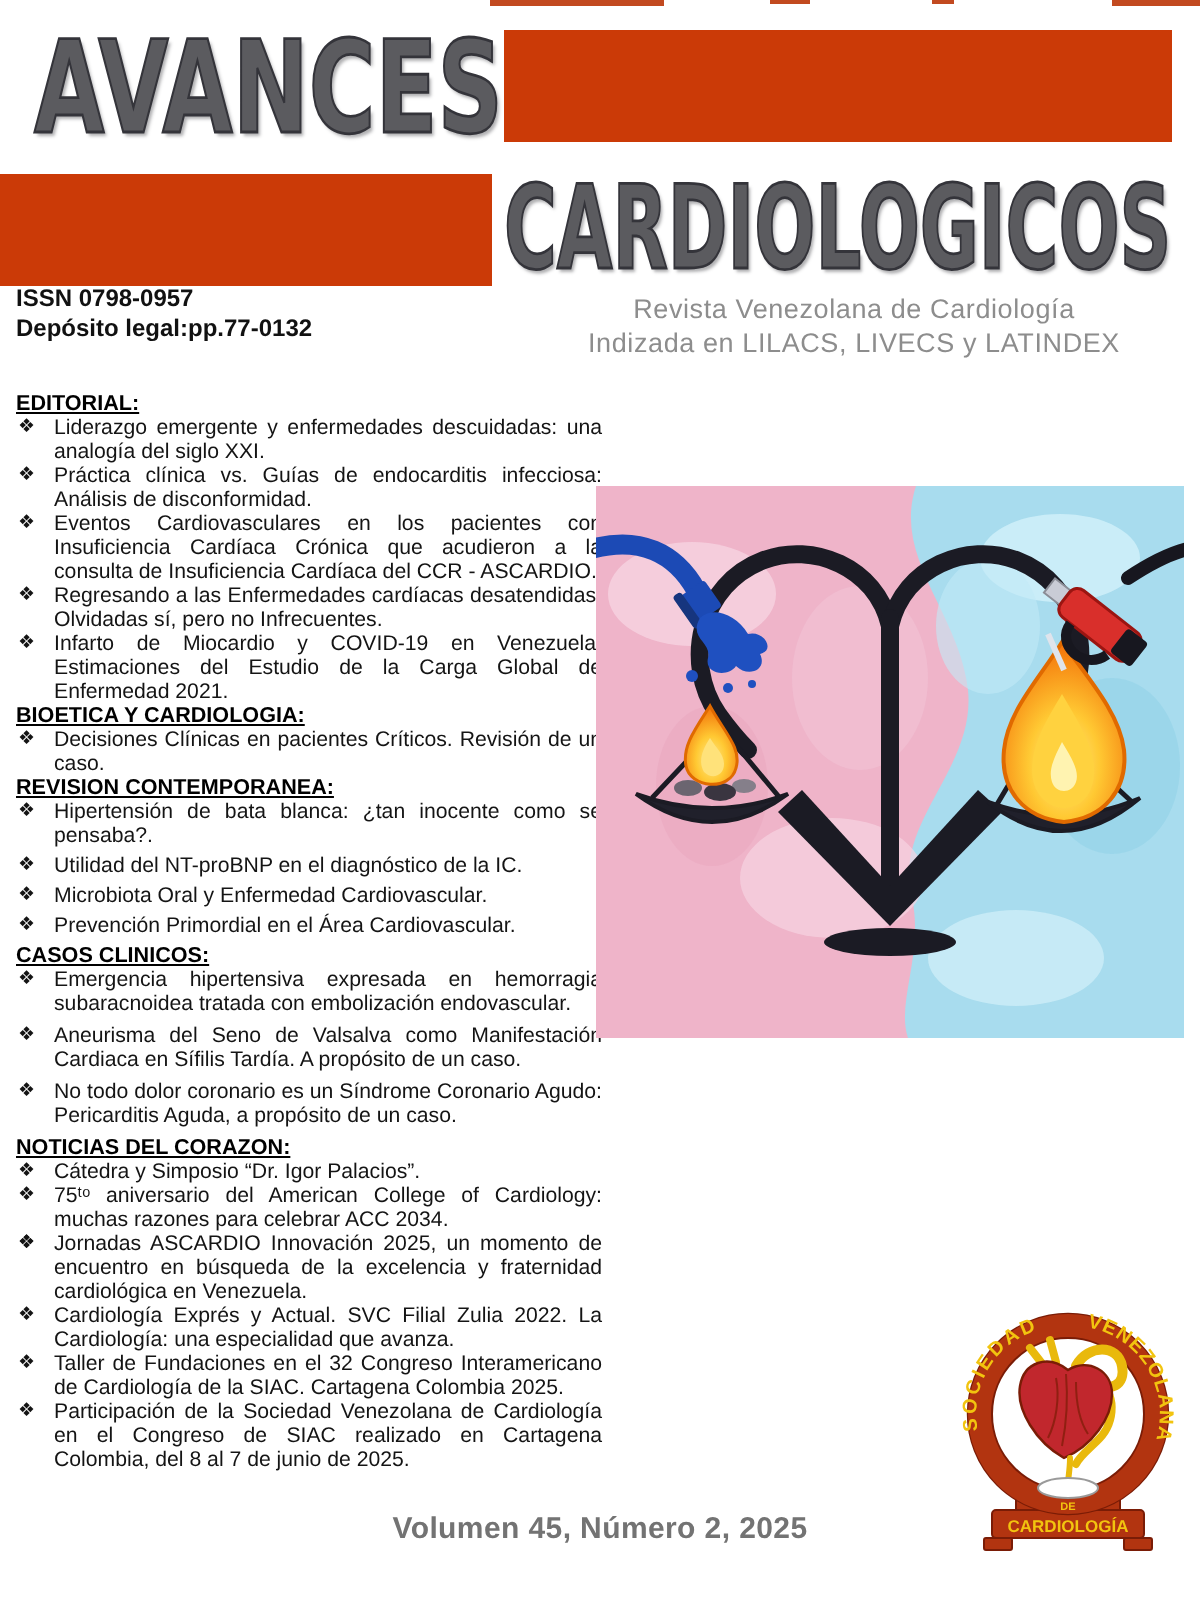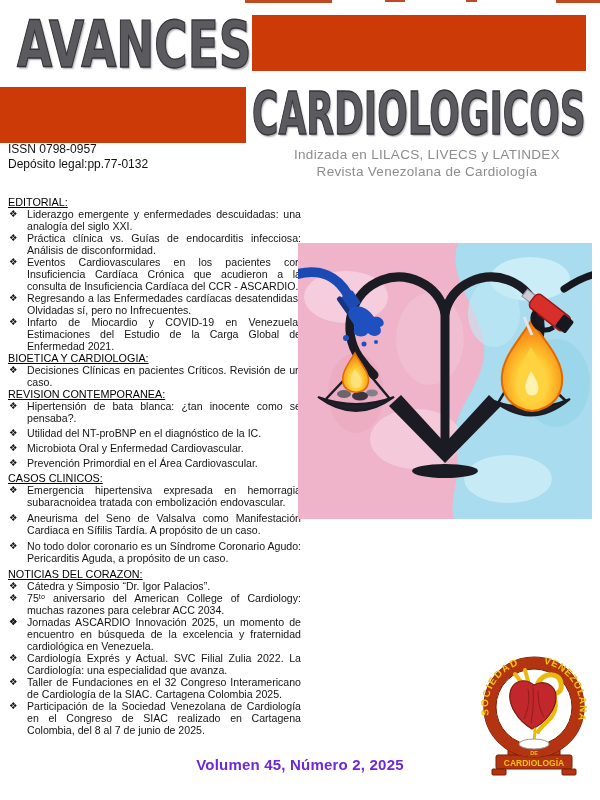--- a/index.html
+++ b/index.html
@@ -15,63 +15,63 @@
   #bar2{left:0;top:87px;width:246px;height:56px}
   
   .mast-title{
     position:absolute;font-family:"DejaVu Sans",sans-serif;font-weight:bold;
     color:#5b5b5f;-webkit-text-stroke:1.4px #34343a;white-space:nowrap;
     text-shadow:2px 2px 2px rgba(30,30,35,.35);transform-origin:left top;
   }
   #title1{left:17px;top:8px;font-size:64px;transform:scaleX(.71)}
   #title2{left:252px;top:80px;font-size:58px;transform:scaleX(.62)}
   
-  #issn-block{position:absolute;left:8px;top:142px;font-weight:normal;font-size:12px;line-height:15px;color:#111}
+  #issn-block{position:absolute;left:8px;top:142px;font-weight:bold;font-size:12px;line-height:15px;color:#111}
   
   #subtitle{position:absolute;left:262px;top:146px;width:330px;text-align:center;
     color:#8d8d8d;font-size:13.5px;line-height:17px;letter-spacing:.3px}
   
   #toc{position:absolute;left:8px;top:196px;width:293px;font-size:10.6px;line-height:12px}
-  .toc-title{font-weight:normal;text-decoration:underline;font-size:10.8px;color:#000}
+  .toc-title{font-weight:bold;text-decoration:underline;font-size:10.8px;color:#000}
   .toc-item{position:relative;padding-left:19px;text-align:justify}
   .toc-item .bullet{position:absolute;left:1px;top:0;font-size:9.5px;color:#141414}
   #toc .toc-section:nth-child(5) .toc-item{margin-bottom:3px}
   #toc .toc-section:nth-child(6) .toc-item{margin-bottom:4px}
   
   #illustration{position:absolute;left:298px;top:243px;width:294px;height:276px}
   
   #logo{position:absolute;left:478px;top:655px;width:112px;height:124px}
   .logo-arc-text{font-family:"Liberation Sans",sans-serif;font-weight:bold;font-size:10px;
     letter-spacing:1.5px;fill:#f2c40f}
   .logo-base-text{font-family:"Liberation Sans",sans-serif;font-weight:bold;fill:#f2c40f}
   
   #footer{position:absolute;left:0;top:756px;width:600px;text-align:center;
-    font-weight:bold;font-size:15px;color:#6d28d9;letter-spacing:.2px}
+    font-weight:bold;font-size:15px;color:#737373;letter-spacing:.2px}
 </style>
 </head>
 <body>
 
 <div class="sliver" style="left:245px;width:87px"></div>
 <div class="sliver" style="left:385px;width:20px;height:2px"></div>
 <div class="sliver" style="left:466px;width:11px;height:2px"></div>
 <div class="sliver" style="left:556px;width:44px"></div>
 
 <div id="bar1" class="bar"></div>
 <div id="bar2" class="bar"></div>
 <div id="title1" class="mast-title">AVANCES</div>
 <div id="title2" class="mast-title">CARDIOLOGICOS</div>
 
 <div id="issn-block">
   <div>ISSN 0798-0957</div>
   <div>Depósito legal:pp.77-0132</div>
 </div>
 
 <div id="subtitle">
+  <div>Revista Venezolana de Cardiología</div>
   <div>Indizada en LILACS, LIVECS y LATINDEX</div>
-  <div>Revista Venezolana de Cardiología</div>
 </div>
 
 <div id="toc">
     <div class="toc-section">
       <div class="toc-title">EDITORIAL:</div>
       <div class="toc-item"><span class="bullet">❖</span><span>Liderazgo emergente y enfermedades descuidadas: una analogía del siglo XXI.</span></div>
     </div>
     <div class="toc-section">
       <div class="toc-item"><span class="bullet">❖</span><span>Práctica clínica vs. Guías de endocarditis infecciosa: Análisis de disconformidad.</span></div>
       <div class="toc-item"><span class="bullet">❖</span><span>Eventos Cardiovasculares en los pacientes con Insuficiencia Cardíaca Crónica que acudieron a la consulta de Insuficiencia Cardíaca del CCR - ASCARDIO.</span></div>

